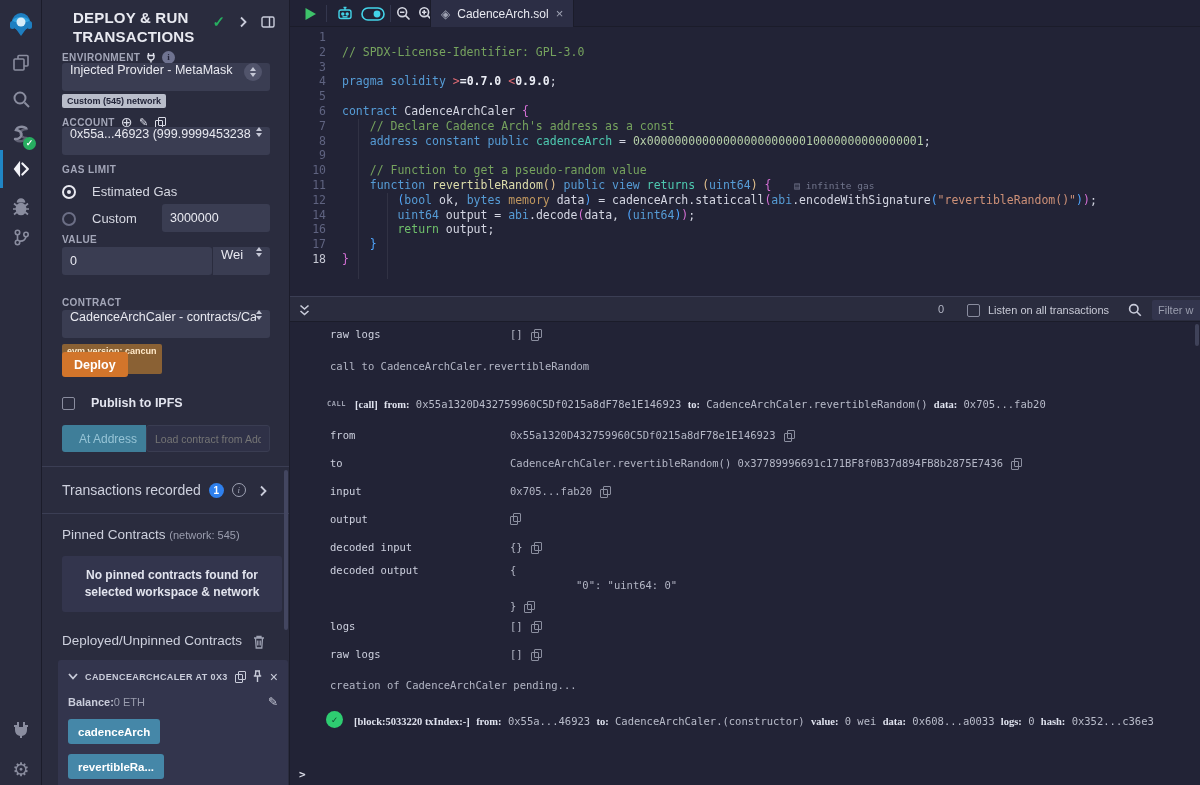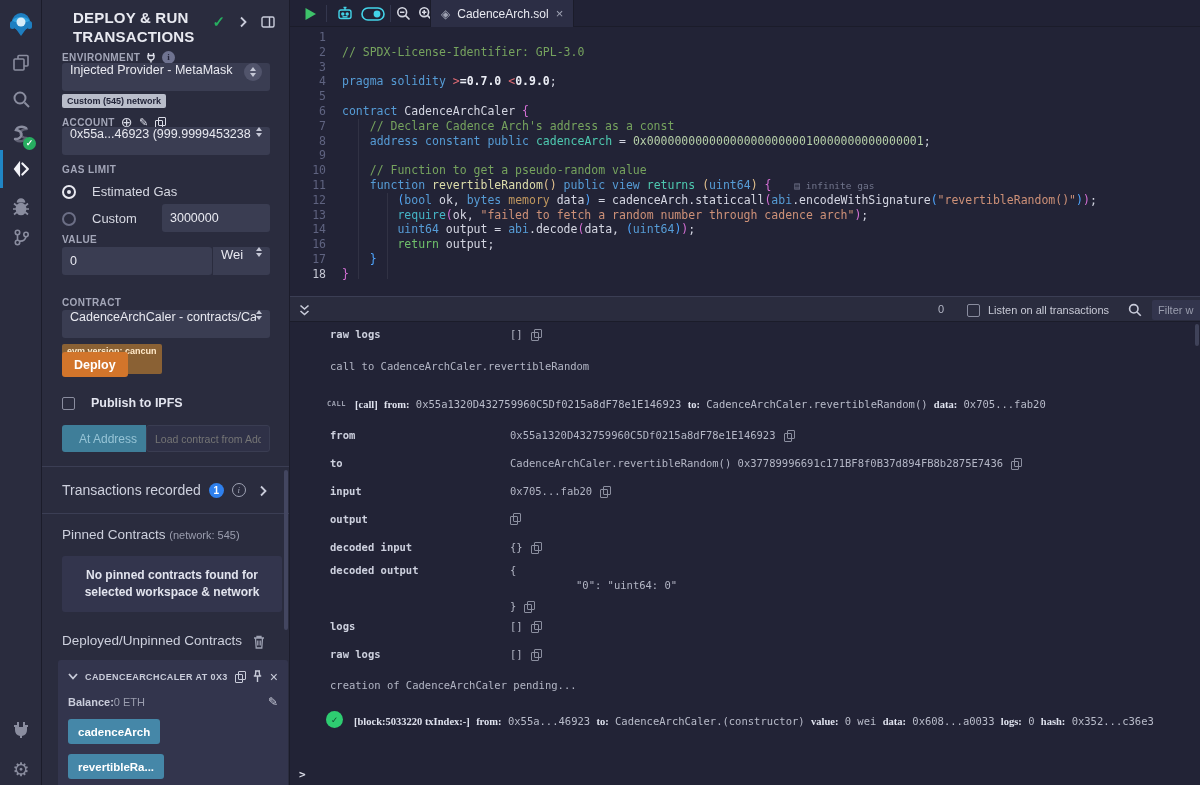--- a/index.html
+++ b/index.html
@@ -115,21 +115,21 @@
   .termbar .listen { position:absolute; left:698px; top:7px; font-size:11px; color:#c8cad6; }
   .termbar .srch { position:absolute; left:838px; top:6px; }
   .termbar .filter { position:absolute; left:862px; top:3px; width:70px; height:20px;
     background:#33354d; border:none; border-radius:2px; color:#c8cad6; font-size:11px;
     padding:0 6px; outline:none; font-family:"Liberation Sans",sans-serif; }
   .termbar .filter::placeholder { color:#9a9dae; }
   .collapse { position:absolute; left:9px; top:6px; }
   .terminal { position:absolute; left:0; top:322px; width:910px; height:463px; background:#222336;
     font-family:"DejaVu Sans Mono", monospace; font-size:10.5px; color:#b3b6c5; }
   .trow { position:absolute; white-space:nowrap; }
-  .tkey { position:absolute; left:40px; font-weight:bold; color:#cdd0de;text-align:right; }
+  .tkey { position:absolute; left:40px; font-weight:normal; color:#cdd0de;text-align:right; }
   .tval { position:absolute; left:220px; color:#b3b6c5; display:flex; gap:8px; align-items:center; }
   .ttext { position:absolute; left:40px; color:#b3b6c5; }
   .tseg b { color:#dfe2ee;font-family:Liberation Serif, serif; }
   .calltag { position:absolute; left:37px; top:2px; font-size:7px; font-weight:bold;
     letter-spacing:.5px; color:#9da0b0; }
   .callbody { position:absolute; left:65px; color:#b9bcca; }
   .blockrow .ic { position:absolute; left:36px; top:-4px; width:17px; height:17px; border-radius:50%;
     background:#2ecc71; color:#124d30; font-size:10px; font-weight:bold; text-align:center; line-height:17px; }
   .blockbody { position:absolute; left:64px; color:#b9bcca; }
   .prompt { position:absolute; left:9px; top:446px; color:#d8dae5; font-weight:bold; font-size:11px; }
@@ -397,21 +397,20 @@
           <div class="line"><span class="ln">3</span><span class="code"></span></div>
           <div class="line"><span class="ln">4</span><span class="code"><span class="tk-kw">pragma</span><span class="tk-pl"> </span><span class="tk-kw">solidity</span><span class="tk-pl"> </span><span class="tk-op">&gt;</span><span class="tk-plb">=0.7.0</span><span class="tk-pl"> </span><span class="tk-op">&lt;</span><span class="tk-plb">0.9.0</span><span class="tk-pl">;</span></span></div>
           <div class="line"><span class="ln">5</span><span class="code"></span></div>
           <div class="line"><span class="ln">6</span><span class="code"><span class="tk-kw">contract</span><span class="tk-pl"> CadenceArchCaler </span><span class="tk-mag">{</span></span></div>
           <div class="line"><span class="ln">7</span><span class="code"><span class="tk-pl">    </span><span class="tk-com">// Declare Cadence Arch's address as a const</span></span></div>
           <div class="line"><span class="ln">8</span><span class="code"><span class="tk-pl">    </span><span class="tk-kw">address</span><span class="tk-pl"> </span><span class="tk-kw">constant</span><span class="tk-pl"> </span><span class="tk-kw">public</span><span class="tk-pl"> </span><span class="tk-teal">cadenceArch</span><span class="tk-pl"> = </span><span class="tk-num">0x0000000000000000000000010000000000000001</span><span class="tk-pl">;</span></span></div>
           <div class="line"><span class="ln">9</span><span class="code"></span></div>
           <div class="line"><span class="ln">10</span><span class="code"><span class="tk-pl">    </span><span class="tk-com">// Function to get a pseudo-random value</span></span></div>
           <div class="line"><span class="ln">11</span><span class="code"><span class="tk-pl">    </span><span class="tk-kw">function</span><span class="tk-pl"> </span><span class="tk-fn">revertibleRandom</span><span class="tk-gold">()</span><span class="tk-pl"> </span><span class="tk-kw">public</span><span class="tk-pl"> </span><span class="tk-kw">view</span><span class="tk-pl"> </span><span class="tk-teal">returns</span><span class="tk-pl"> </span><span class="tk-gold">(</span><span class="tk-kw">uint64</span><span class="tk-gold">)</span><span class="tk-pl"> </span><span class="tk-mag">{</span><span class="tk-ghost">    ▤ infinite gas</span></span></div>
           <div class="line"><span class="ln">12</span><span class="code"><span class="tk-pl">        </span><span class="tk-blue">(</span><span class="tk-kw">bool</span><span class="tk-pl"> ok, </span><span class="tk-kw">bytes</span><span class="tk-pl"> </span><span class="tk-gold2">memory</span><span class="tk-pl"> data</span><span class="tk-blue">)</span><span class="tk-pl"> = cadenceArch.staticcall</span><span class="tk-mag">(</span><span class="tk-kw">abi</span><span class="tk-pl">.encodeWithSignature</span><span class="tk-blue">(</span><span class="tk-str">"revertibleRandom()"</span><span class="tk-blue">)</span><span class="tk-mag">)</span><span class="tk-pl">;</span></span></div>
-          <div class="line"><span class="ln">13</span><span class="code"><span class="tk-pl">        </span><span class="tk-cyan">require</span><span class="tk-mag">(</span><span class="tk-pl">ok, </span><span class="tk-str">"failed to fetch a random number through cadence arch"</span><span class="tk-mag">)</span><span class="tk-pl">;</span></span></div>
           <div class="line"><span class="ln">14</span><span class="code"><span class="tk-pl">        </span><span class="tk-kw">uint64</span><span class="tk-pl"> output = </span><span class="tk-kw">abi</span><span class="tk-pl">.decode</span><span class="tk-mag">(</span><span class="tk-pl">data, </span><span class="tk-blue">(</span><span class="tk-kw">uint64</span><span class="tk-blue">)</span><span class="tk-mag">)</span><span class="tk-pl">;</span></span></div>
           <div class="line"><span class="ln">16</span><span class="code"><span class="tk-pl">        </span><span class="tk-grn">return</span><span class="tk-pl"> output;</span></span></div>
           <div class="line"><span class="ln">17</span><span class="code"><span class="tk-pl">    </span><span class="tk-blue">}</span></span></div>
           <div class="line"><span class="ln act">18</span><span class="code"><span class="tk-mag">}</span></span></div>
         </div>
       <div class="guide" style="left:68px; top:92px; height:160px"></div>
       <div class="guide" style="left:97px; top:166px; height:86px"></div>
     </div>
 
     <div class="termbar">

